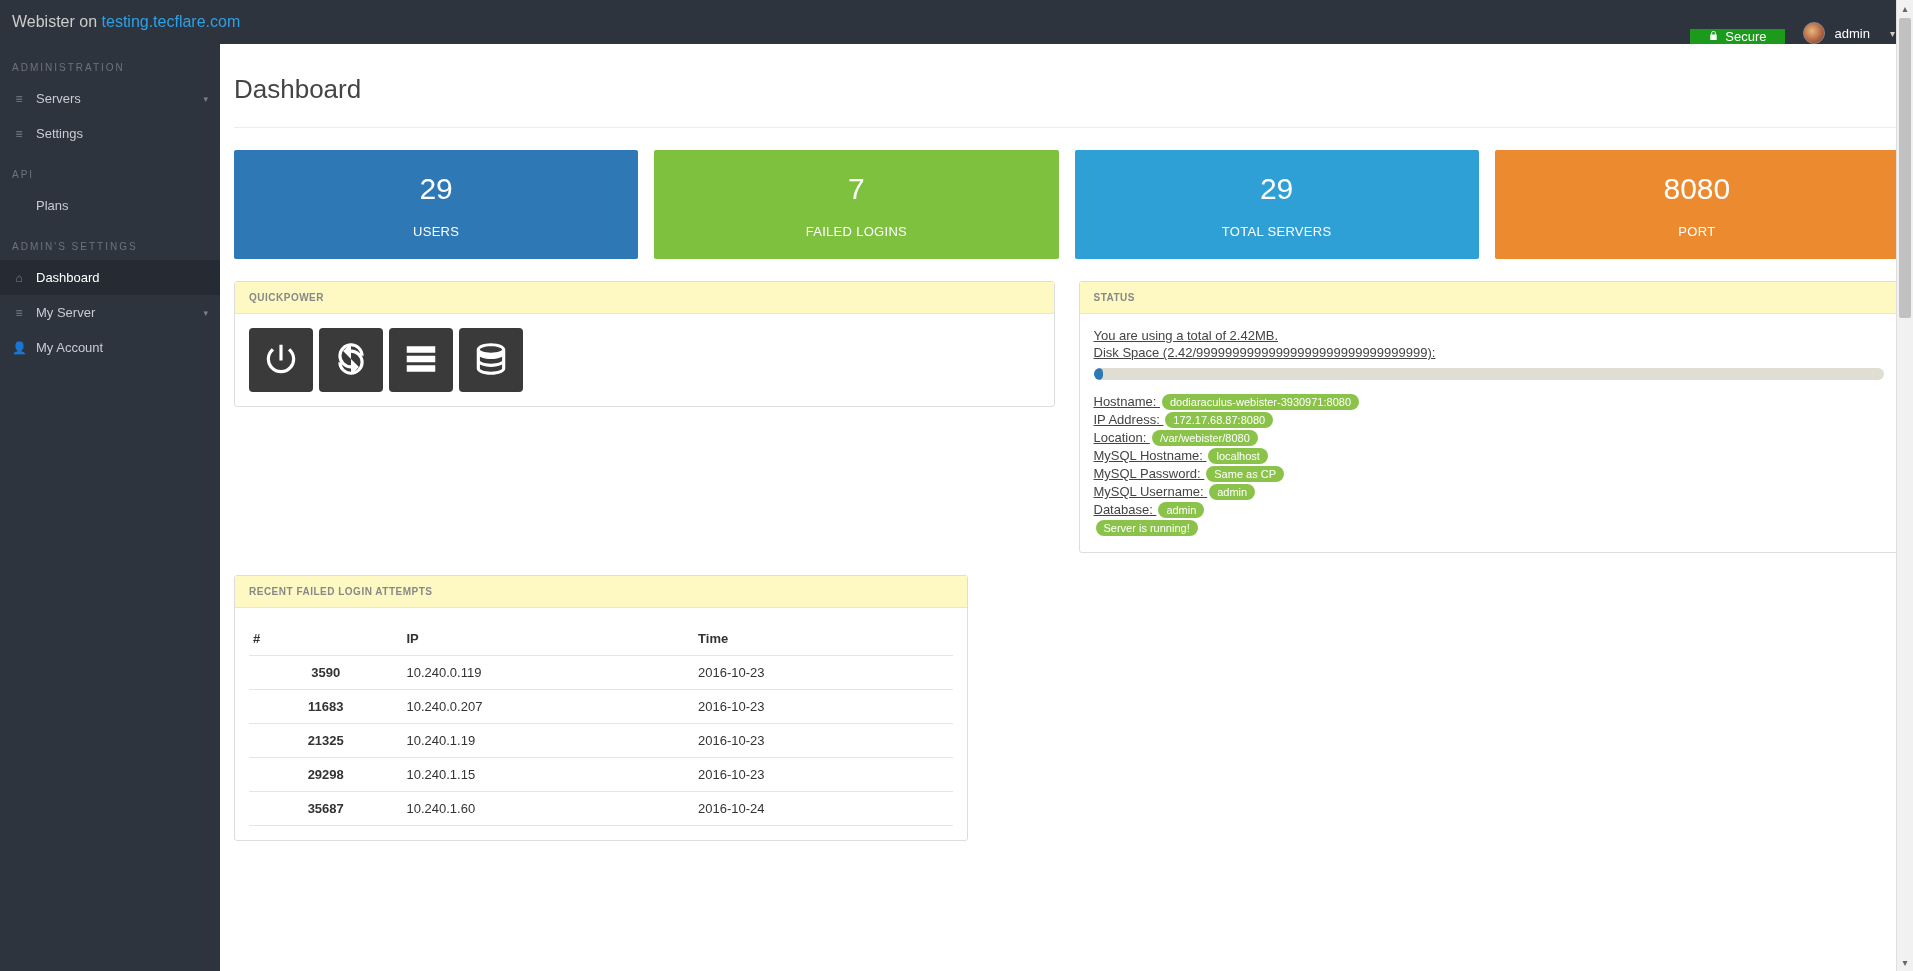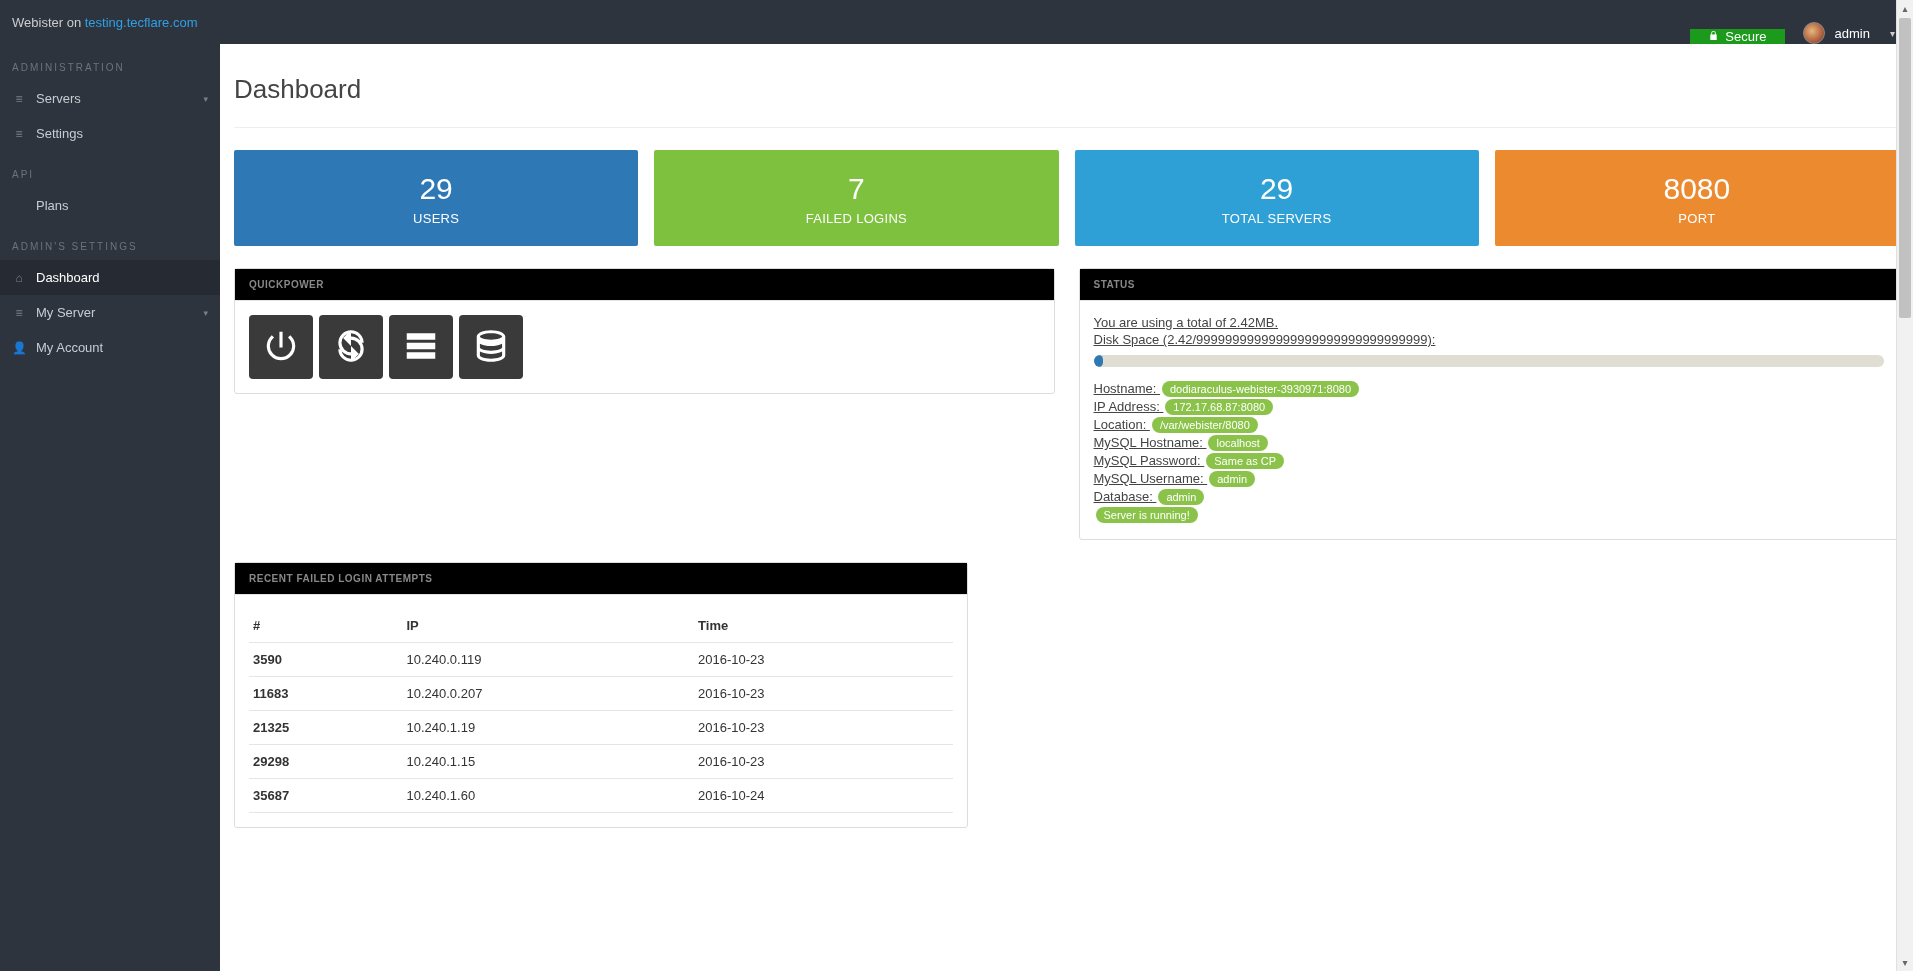--- a/index.html
+++ b/index.html
@@ -13,21 +13,21 @@
 .topbar {
   height: 44px;
   background: #2e343e;
   display: flex;
   align-items: center;
   justify-content: space-between;
   color: #ccc;
 }
 .topbar-left {
   padding-left: 12px;
-  font-size: 13px;
+  font-size: 16px;
   color: #ccc;
 }
 .topbar-left a { color: #2ea0e5; text-decoration: none; }
 .topbar-right { display: flex; align-items: flex-end; height: 100%; }
 .secure-btn {
   background: #1c9a1c;
   color: #fff;
   display: flex;
   align-items: center;
   padding: 0 18px;
@@ -91,34 +91,34 @@
 }
 .stat-row { display: flex; gap: 16px; margin-bottom: 22px; }
 .stat-card {
   flex: 1;
   color: #fff;
   text-align: center;
   padding: 22px 0 20px 0;
   border-radius: 2px;
 }
 .stat-card .num { font-size: 30px; font-weight: 400; }
-.stat-card .lbl { font-size: 13px; margin-top: 5px; letter-spacing: 0.3px; text-align: center; }
+.stat-card .lbl { font-size: 13px; margin-top: 18px; letter-spacing: 0.3px; text-align: center; }
 .c-blue { background: #2e78b6; }
 .c-green { background: #7ec13e; }
 .c-cyan { background: #2ea0d6; }
 .c-orange { background: #eb8a2f; }
 
 .two-col { display: flex; gap: 24px; margin-bottom: 22px; align-items: flex-start; }
 .panel {
   border: 1px solid #ddd;
   border-radius: 3px;
   background: #fff;
 }
 .panel-head {
-  background: #000000;
+  background: #fef9c3;
   border-bottom: 1px solid #e5e5e5;
   padding: 10px 14px;
   font-size: 10px;
   letter-spacing: 0.5px;
   color: #888;
   font-weight: 600;
 }
 .panel-body { padding: 14px; }
 .qp-panel { flex: 1; }
 .status-panel { flex: 1; }
@@ -161,21 +161,21 @@
 
 .login-panel { width: 734px; }
 .tbl { width: 100%; border-collapse: collapse; }
 .tbl th, .tbl td {
   text-align: left;
   padding: 9px 4px;
   border-bottom: 1px solid #e5e5e5;
   font-size: 13px;
 }
 .tbl th { font-weight: 700; color: #333; }
-.tbl td.idcol { font-weight: 700; }
+.tbl td.idcol { font-weight: 700; text-align: center; }
 
 
 .scrollbar-emul {
   position: fixed; right: 0; top: 0; bottom: 0; width: 17px;
   background: #f1f1f1;
   border-left: 1px solid #e0e0e0;
 }
 .scrollbar-emul .thumb {
   position: absolute; top: 18px; left: 2px; right: 2px; height: 300px;
   background: #c1c1c1; border-radius: 2px;

